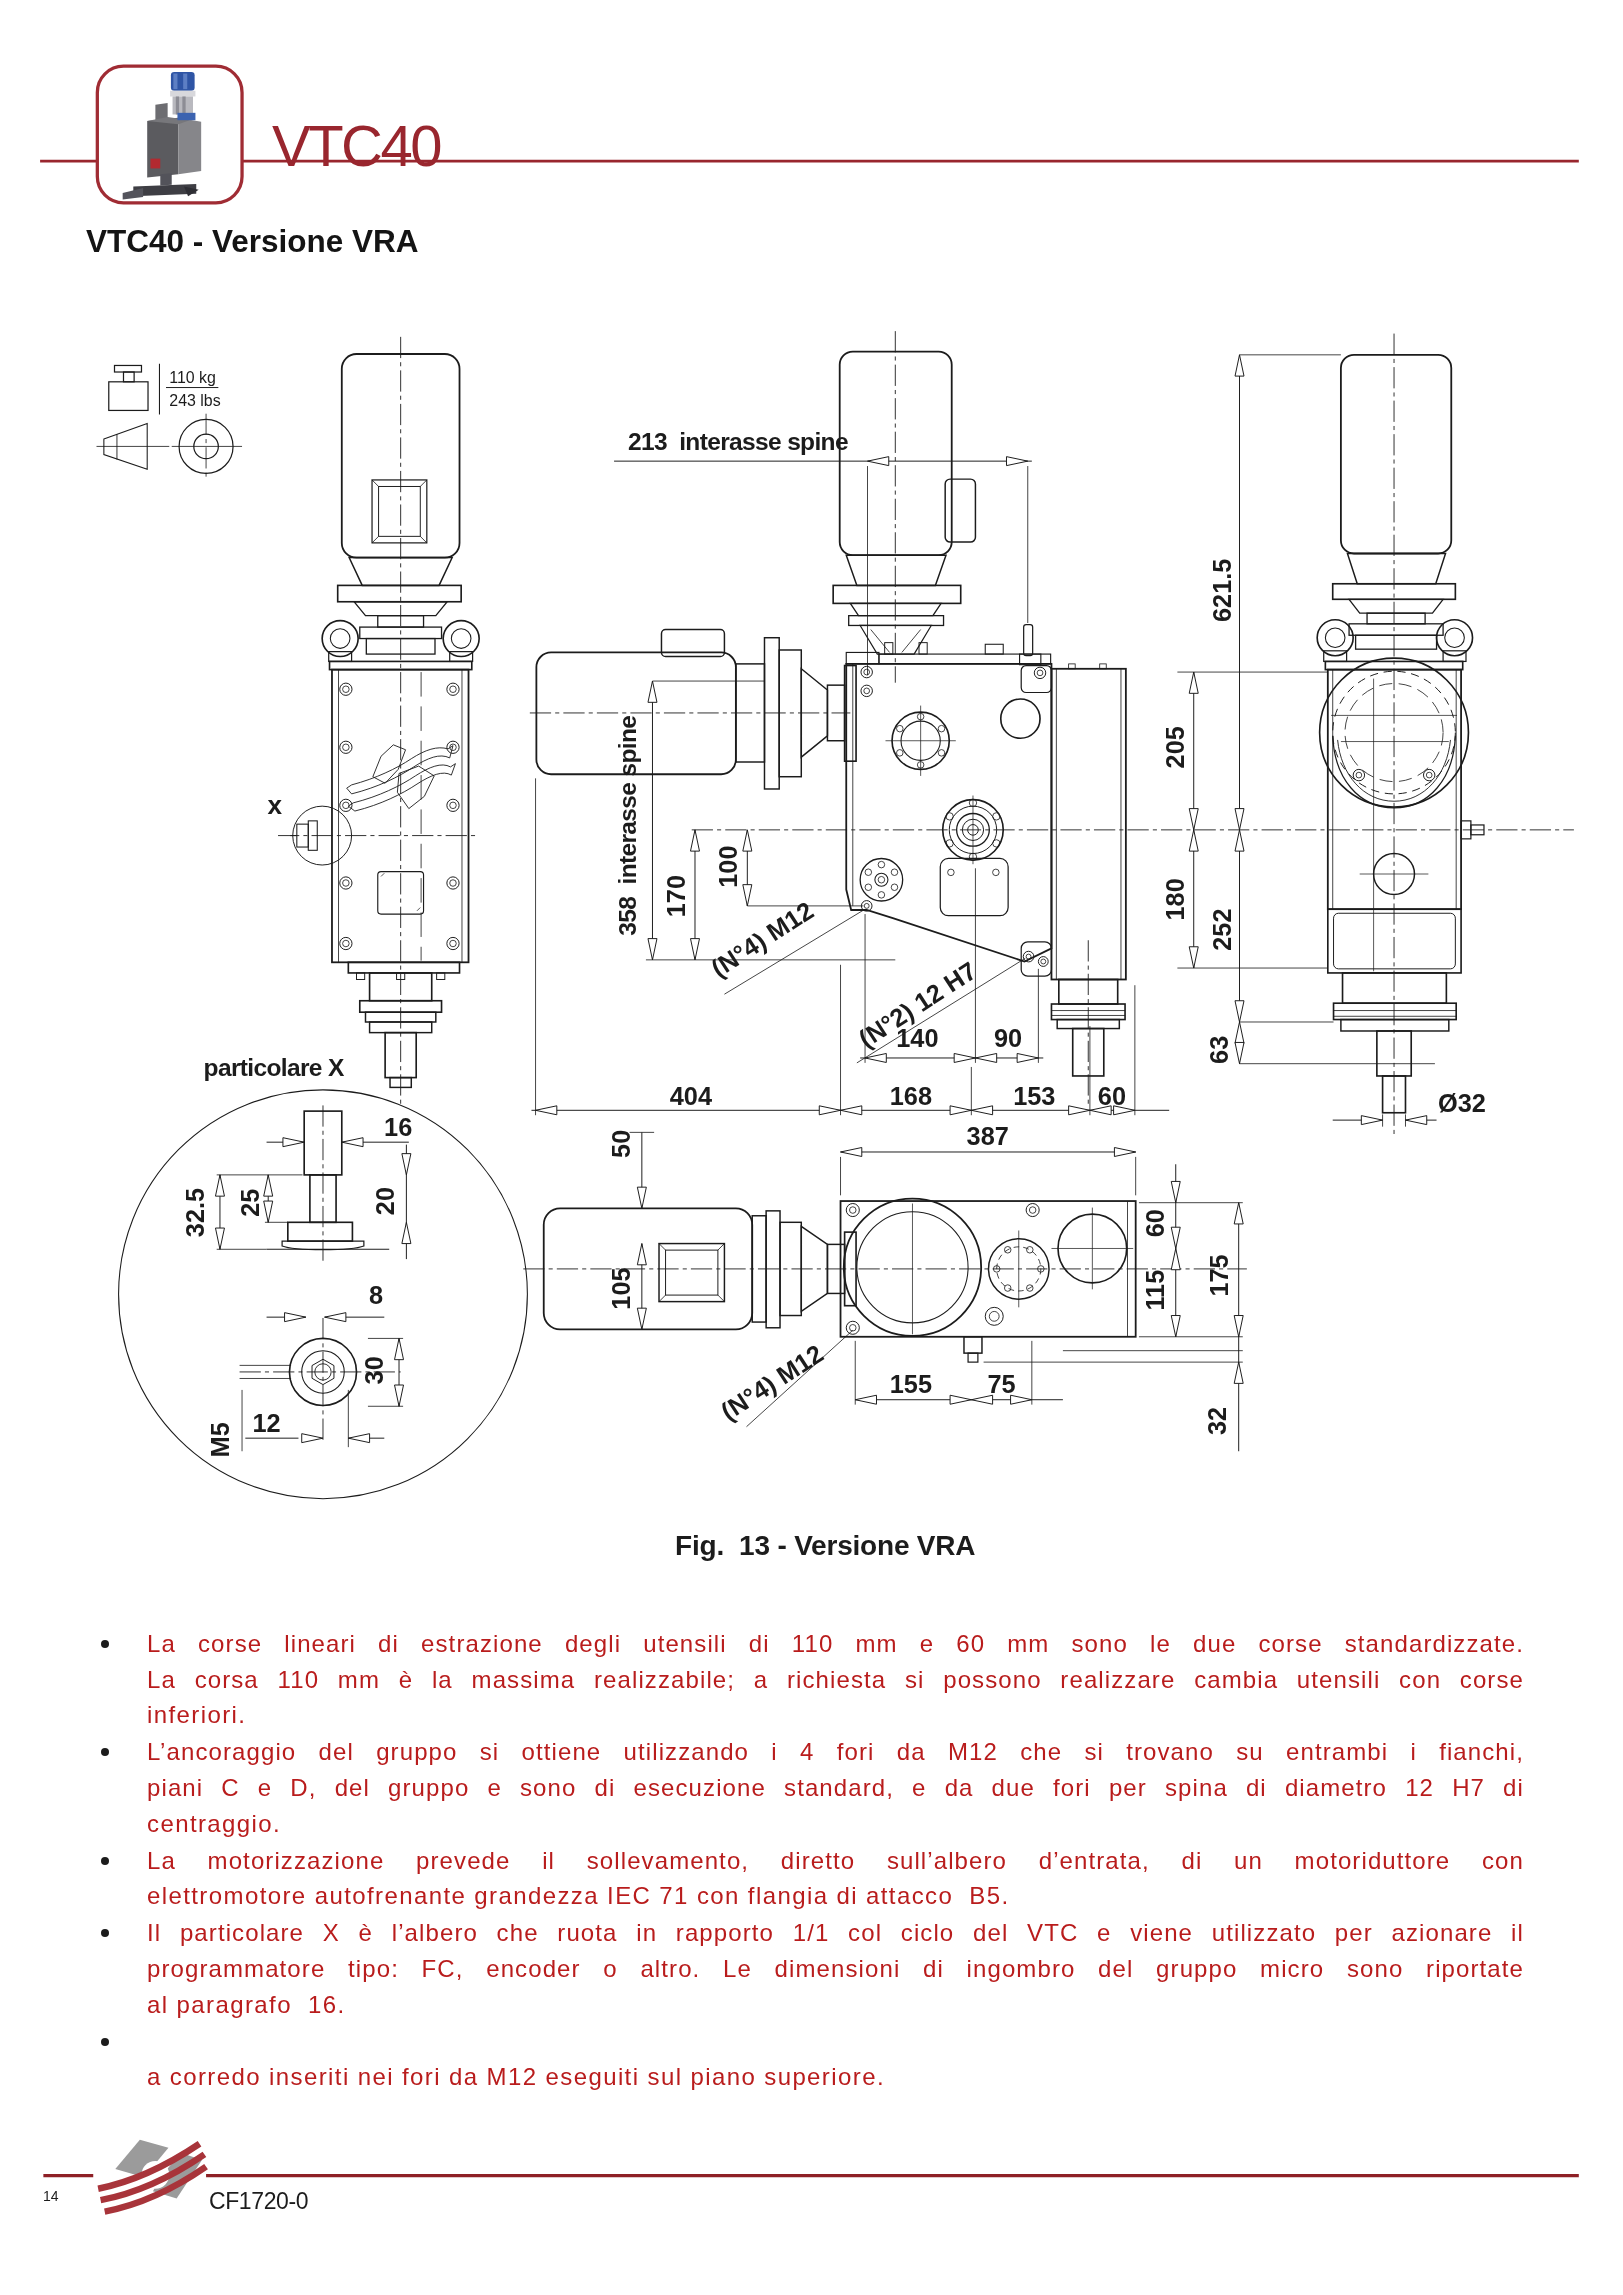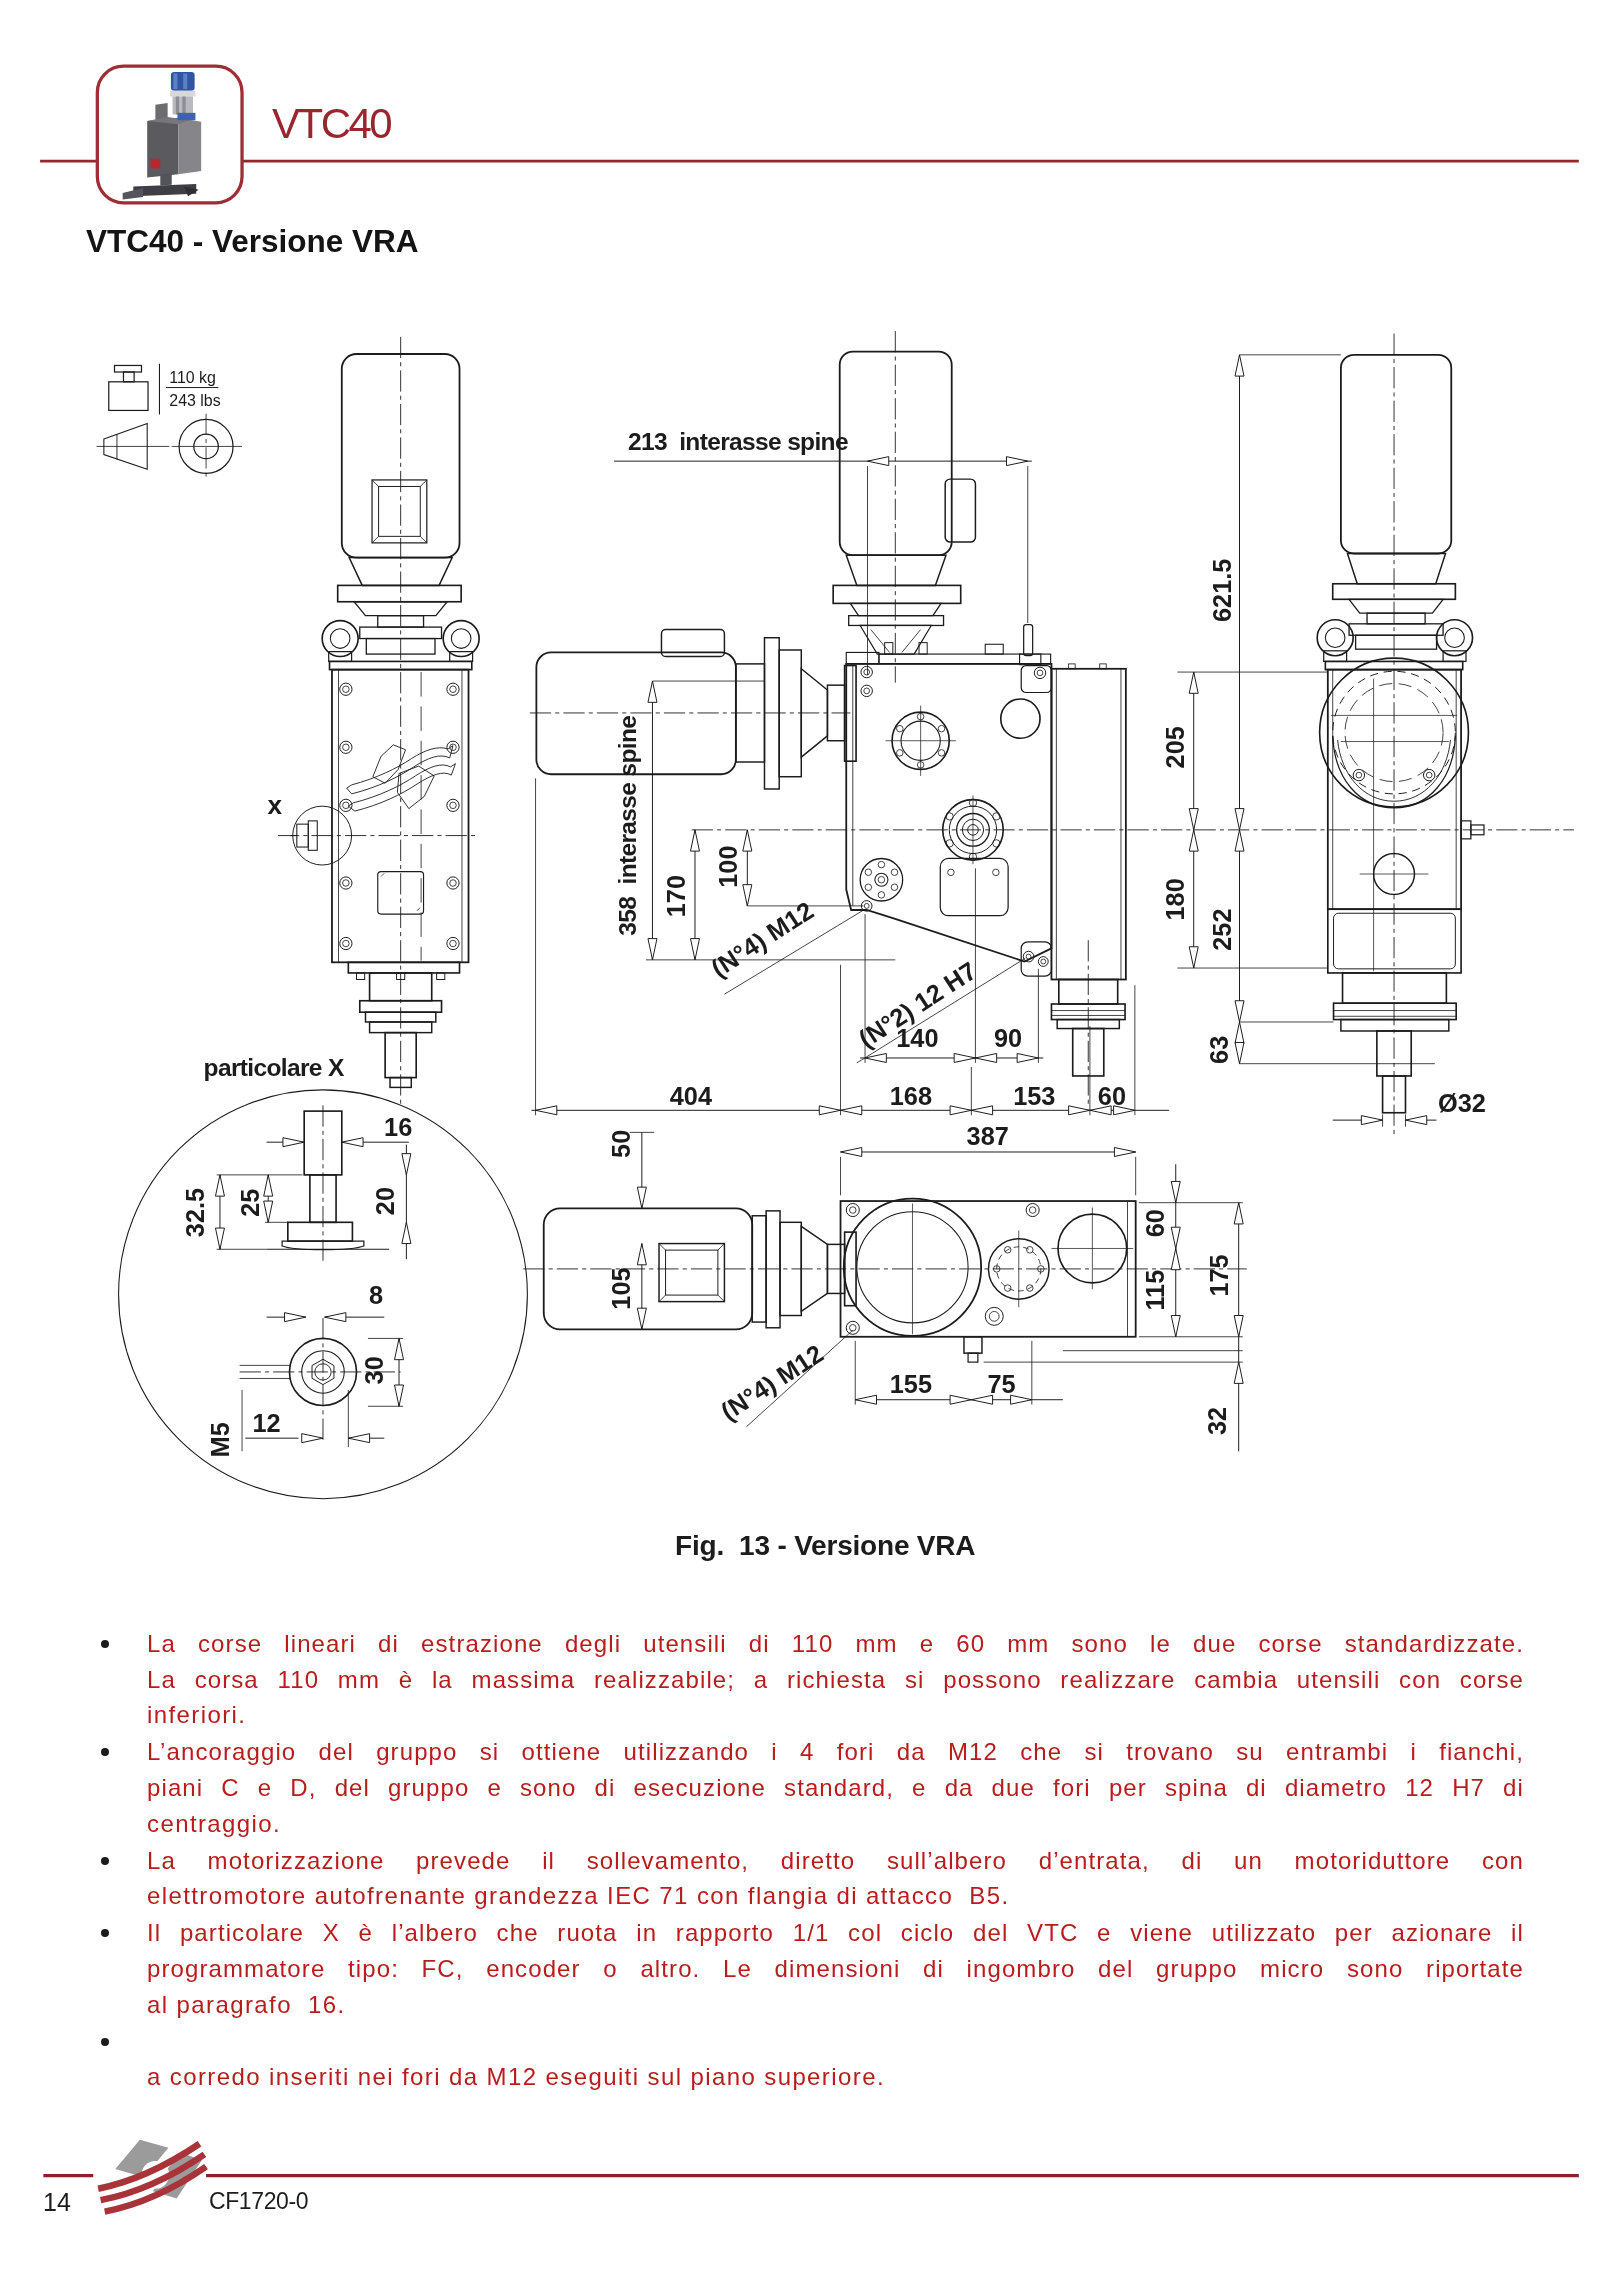--- a/index.html
+++ b/index.html
@@ -601,35 +601,35 @@
       <g>
         <rect x="114" y="2606" width="138" height="104" fill="#ffffff"></rect>
         <path d="M141,2653 L171,2617 L206,2627 L176,2663 Z" fill="#9b9b9b"></path>
         <path d="M197,2662 L221,2633 L247,2642 L216,2689 L187,2680 Z" fill="#9b9b9b"></path>
         <circle cx="190" cy="2660" r="17" fill="#ffffff"></circle>
         <path d="M120,2677 Q180,2665 244,2622" fill="none" stroke="#a8343a" stroke-width="8"></path>
         <path d="M123,2691 Q186,2679 250,2635" fill="none" stroke="#a8343a" stroke-width="8"></path>
         <path d="M128,2705 Q190,2693 252,2650" fill="none" stroke="#a8343a" stroke-width="8"></path>
       </g>
     </svg>
-<div class="abs" style="left:272px;top:100px;font-size:42px;color:#99262e;letter-spacing:-2.5px;text-align:right;">VTC40</div>
+<div class="abs" style="left:272px;top:112px;font-size:58px;color:#99262e;letter-spacing:-2.5px;text-align:right;">VTC40</div>
 <div class="abs" style="left:86px;top:223px;font-size:31.5px;font-weight:bold;color:#141414;letter-spacing:0px;">VTC40 - Versione VRA</div>
 <div class="abs" style="left:675px;top:1530px;font-size:28px;letter-spacing:-0.2px;color:#1c1c1c;font-weight:bold;">Fig.&nbsp;&nbsp;13 - Versione VRA</div>
 <div class="dot" style="top:1640px"></div>
     <div class="bl tj" style="top:1626px">La  corse  lineari  di  estrazione  degli  utensili  di  110  mm  e  60  mm  sono  le  due  corse  standardizzate.</div>
     <div class="bl tj" style="top:1662px">La corsa 110 mm è la massima realizzabile; a richiesta si possono realizzare cambia utensili con corse</div>
     <div class="bl tl" style="top:1697px">inferiori.</div>
     <div class="dot" style="top:1748px"></div>
     <div class="bl tj" style="top:1734px">L’ancoraggio del gruppo si ottiene utilizzando i 4 fori da M12 che si trovano su entrambi i fianchi,</div>
     <div class="bl tj" style="top:1770px">piani C e D, del gruppo e sono di esecuzione standard, e da due fori per spina di diametro 12 H7 di</div>
     <div class="bl tl" style="top:1806px">centraggio.</div>
     <div class="dot" style="top:1857px"></div>
     <div class="bl tj" style="top:1843px">La  motorizzazione  prevede  il  sollevamento,  diretto  sull’albero  d’entrata,  di  un  motoriduttore  con</div>
     <div class="bl tl" style="top:1878px">elettromotore autofrenante grandezza IEC 71 con flangia di attacco&nbsp;&nbsp;B5.</div>
     <div class="dot" style="top:1929px"></div>
     <div class="bl tj" style="top:1915px">Il particolare X è l’albero che ruota in rapporto 1/1 col ciclo del VTC e viene utilizzato per azionare il</div>
     <div class="bl tj" style="top:1951px">programmatore tipo: FC, encoder o altro. Le dimensioni di ingombro del gruppo micro sono riportate</div>
     <div class="bl tl" style="top:1987px">al paragrafo&nbsp;&nbsp;16.</div>
     <div class="dot" style="top:2038px"></div>
     <div class="bl tl" style="top:2059px">a corredo inseriti nei fori da M12 eseguiti sul piano superiore.</div>
-<div class="abs" style="left:43px;top:2188px;font-size:25px;color:#1c1c1c;">14</div>
+<div class="abs" style="left:43px;top:2188px;font-size:14px;color:#1c1c1c;">14</div>
 <div class="abs" style="left:209px;top:2188px;font-size:23px;letter-spacing:-0.4px;color:#1c1c1c;">CF1720-0</div>
 </div>
 
 </body></html>

